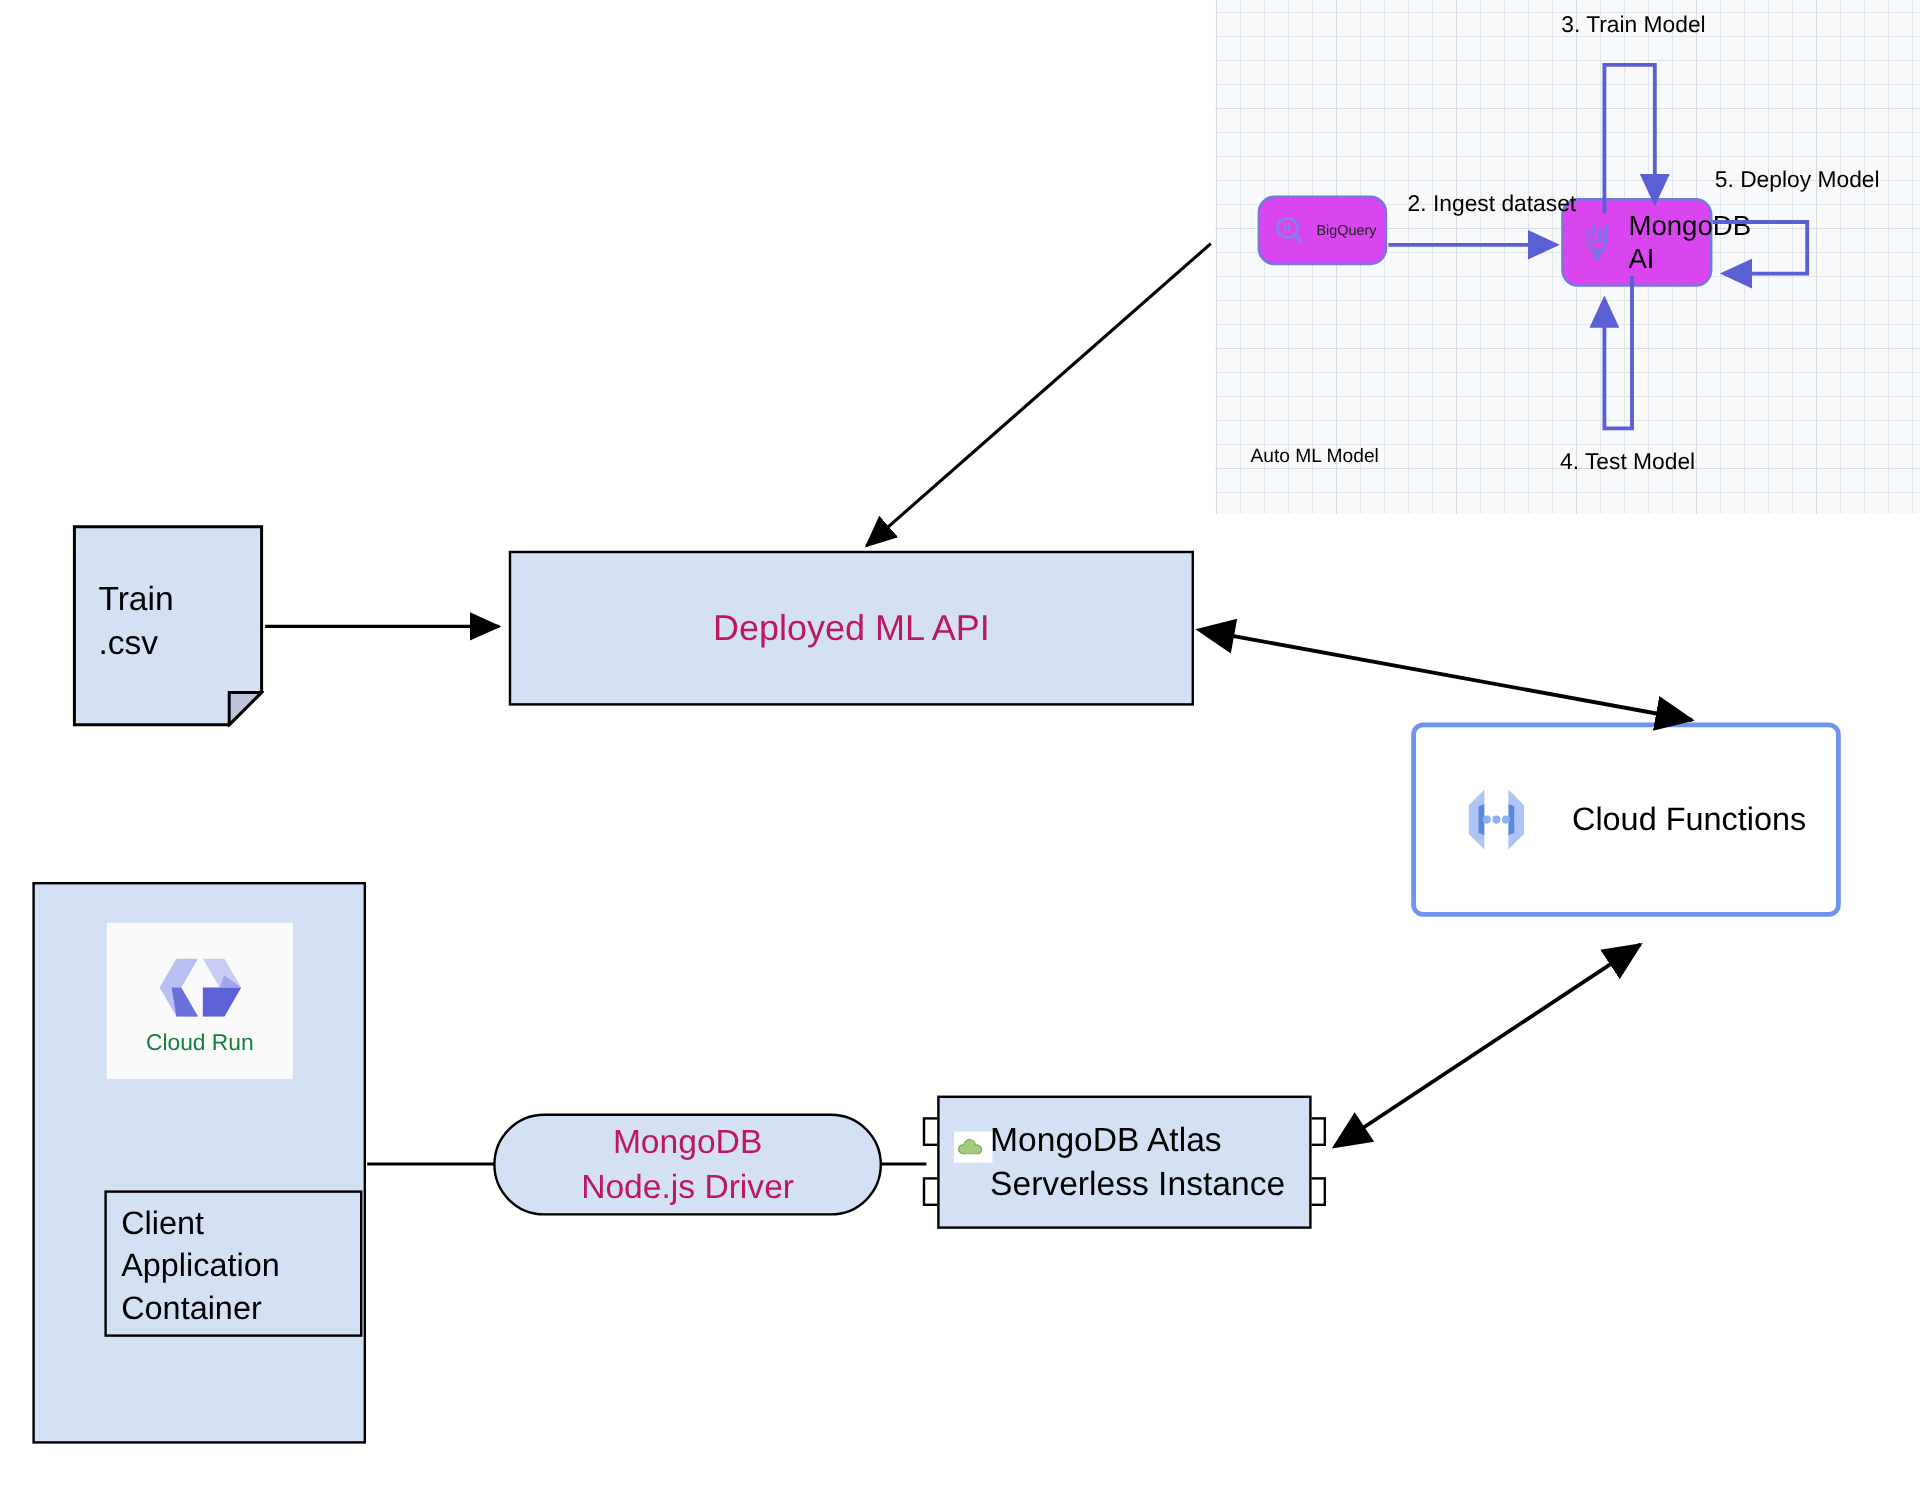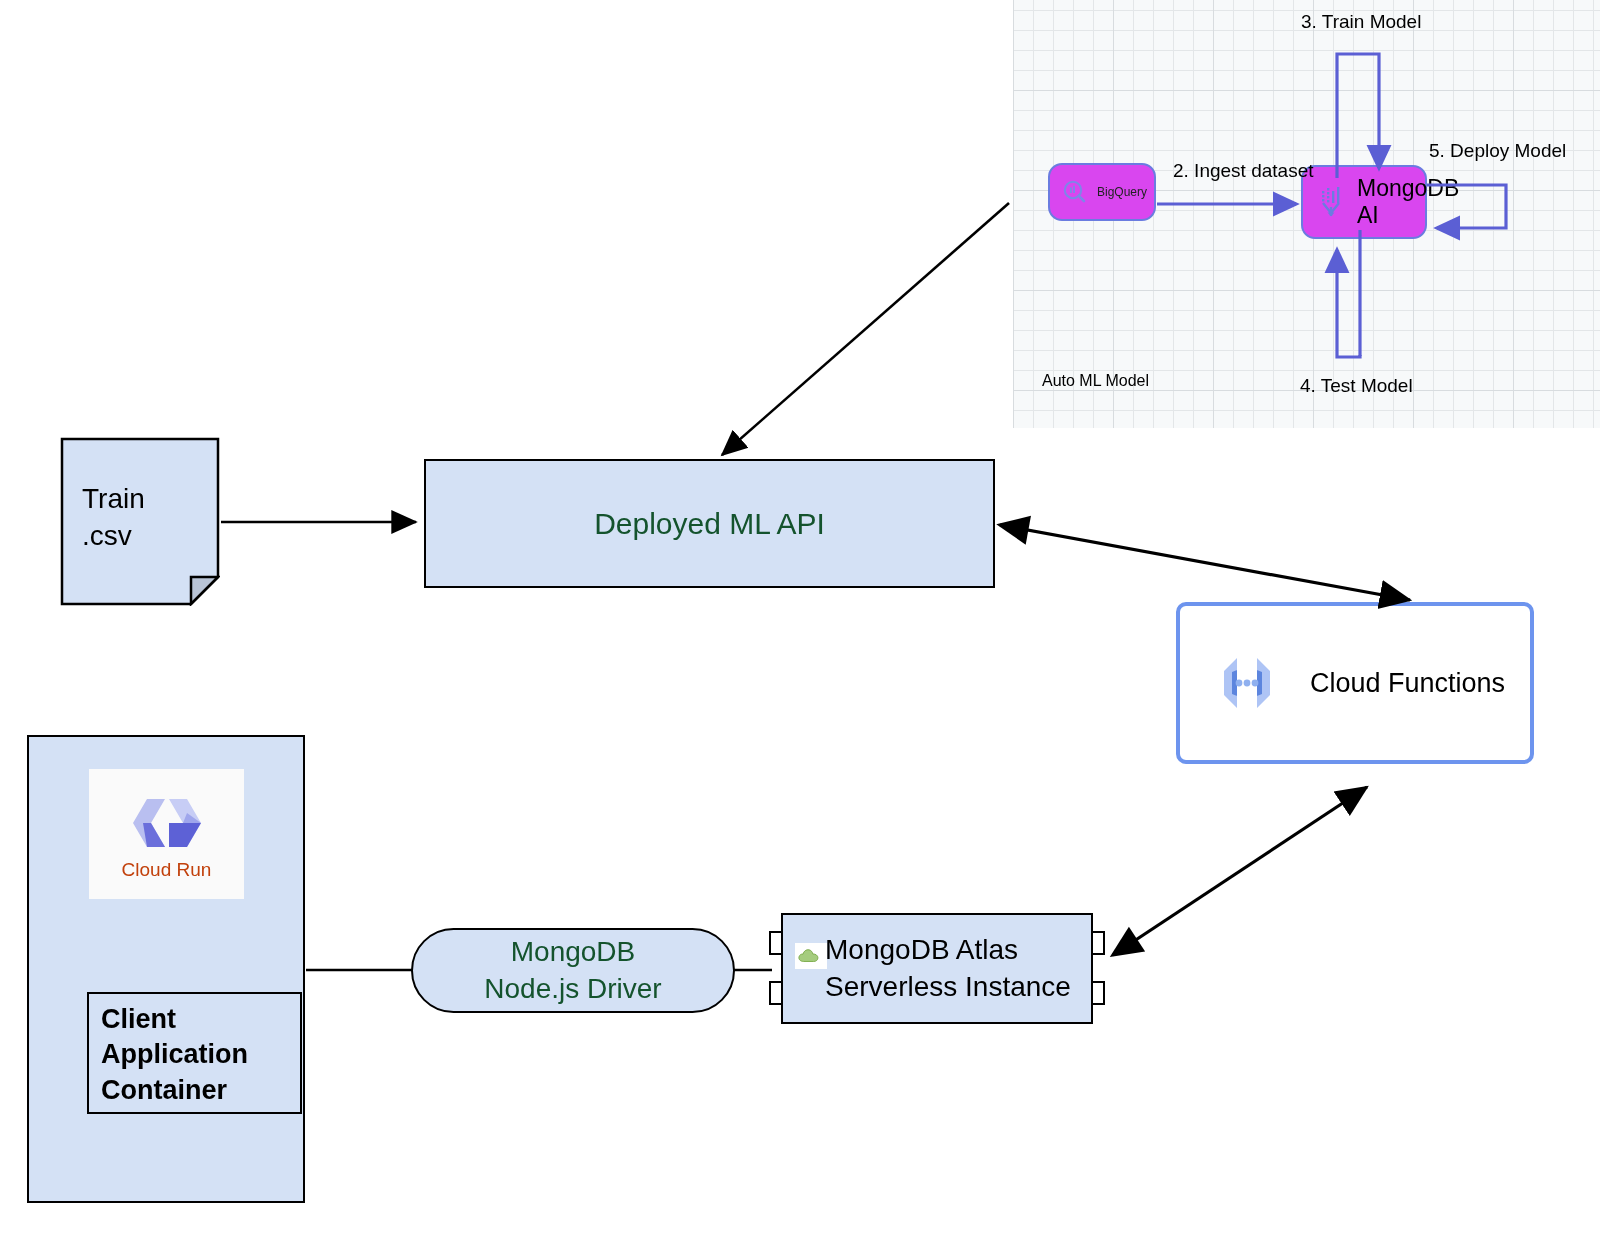--- a/index.html
+++ b/index.html
@@ -17,21 +17,21 @@
   }
 
   
   .node {
     position: absolute;
     box-sizing: border-box;
     display: flex;
     align-items: center;
     justify-content: center;
     text-align: center;
-    color: #14532d;
+    color: #be185d;
   }
 
   .fill-blue {
     background: #d4e1f5;
     border: 2px solid #000000;
   }
 
   
   #automl-panel {
     position: absolute;
@@ -121,39 +121,38 @@
     width: 155px;
     height: 130px;
     background: #fafafa;
     display: flex;
     flex-direction: column;
     align-items: center;
     justify-content: center;
   }
   #cloud-run-logo-box .cr-label {
     font-size: 19px;
-    color: #c2410c;
+    color: #15803d;
     margin-top: 0;
   }
   #client-app-box {
     position: absolute;
     left: 58px;
     top: 255px;
     width: 215px;
     height: 122px;
     box-sizing: border-box;
     background: #d4e1f5;
     border: 2px solid #000000;
     padding: 8px 0 0 12px;
     font-size: 27px;
     line-height: 1.31;
     color: #000000;
     text-align: left;
     white-space: pre-line;
-    font-weight: bold;
   }
 
   
   #movies-csv {
     position: absolute;
     left: 60px;
     top: 437px;
     width: 160px;
     height: 169px;
   }

